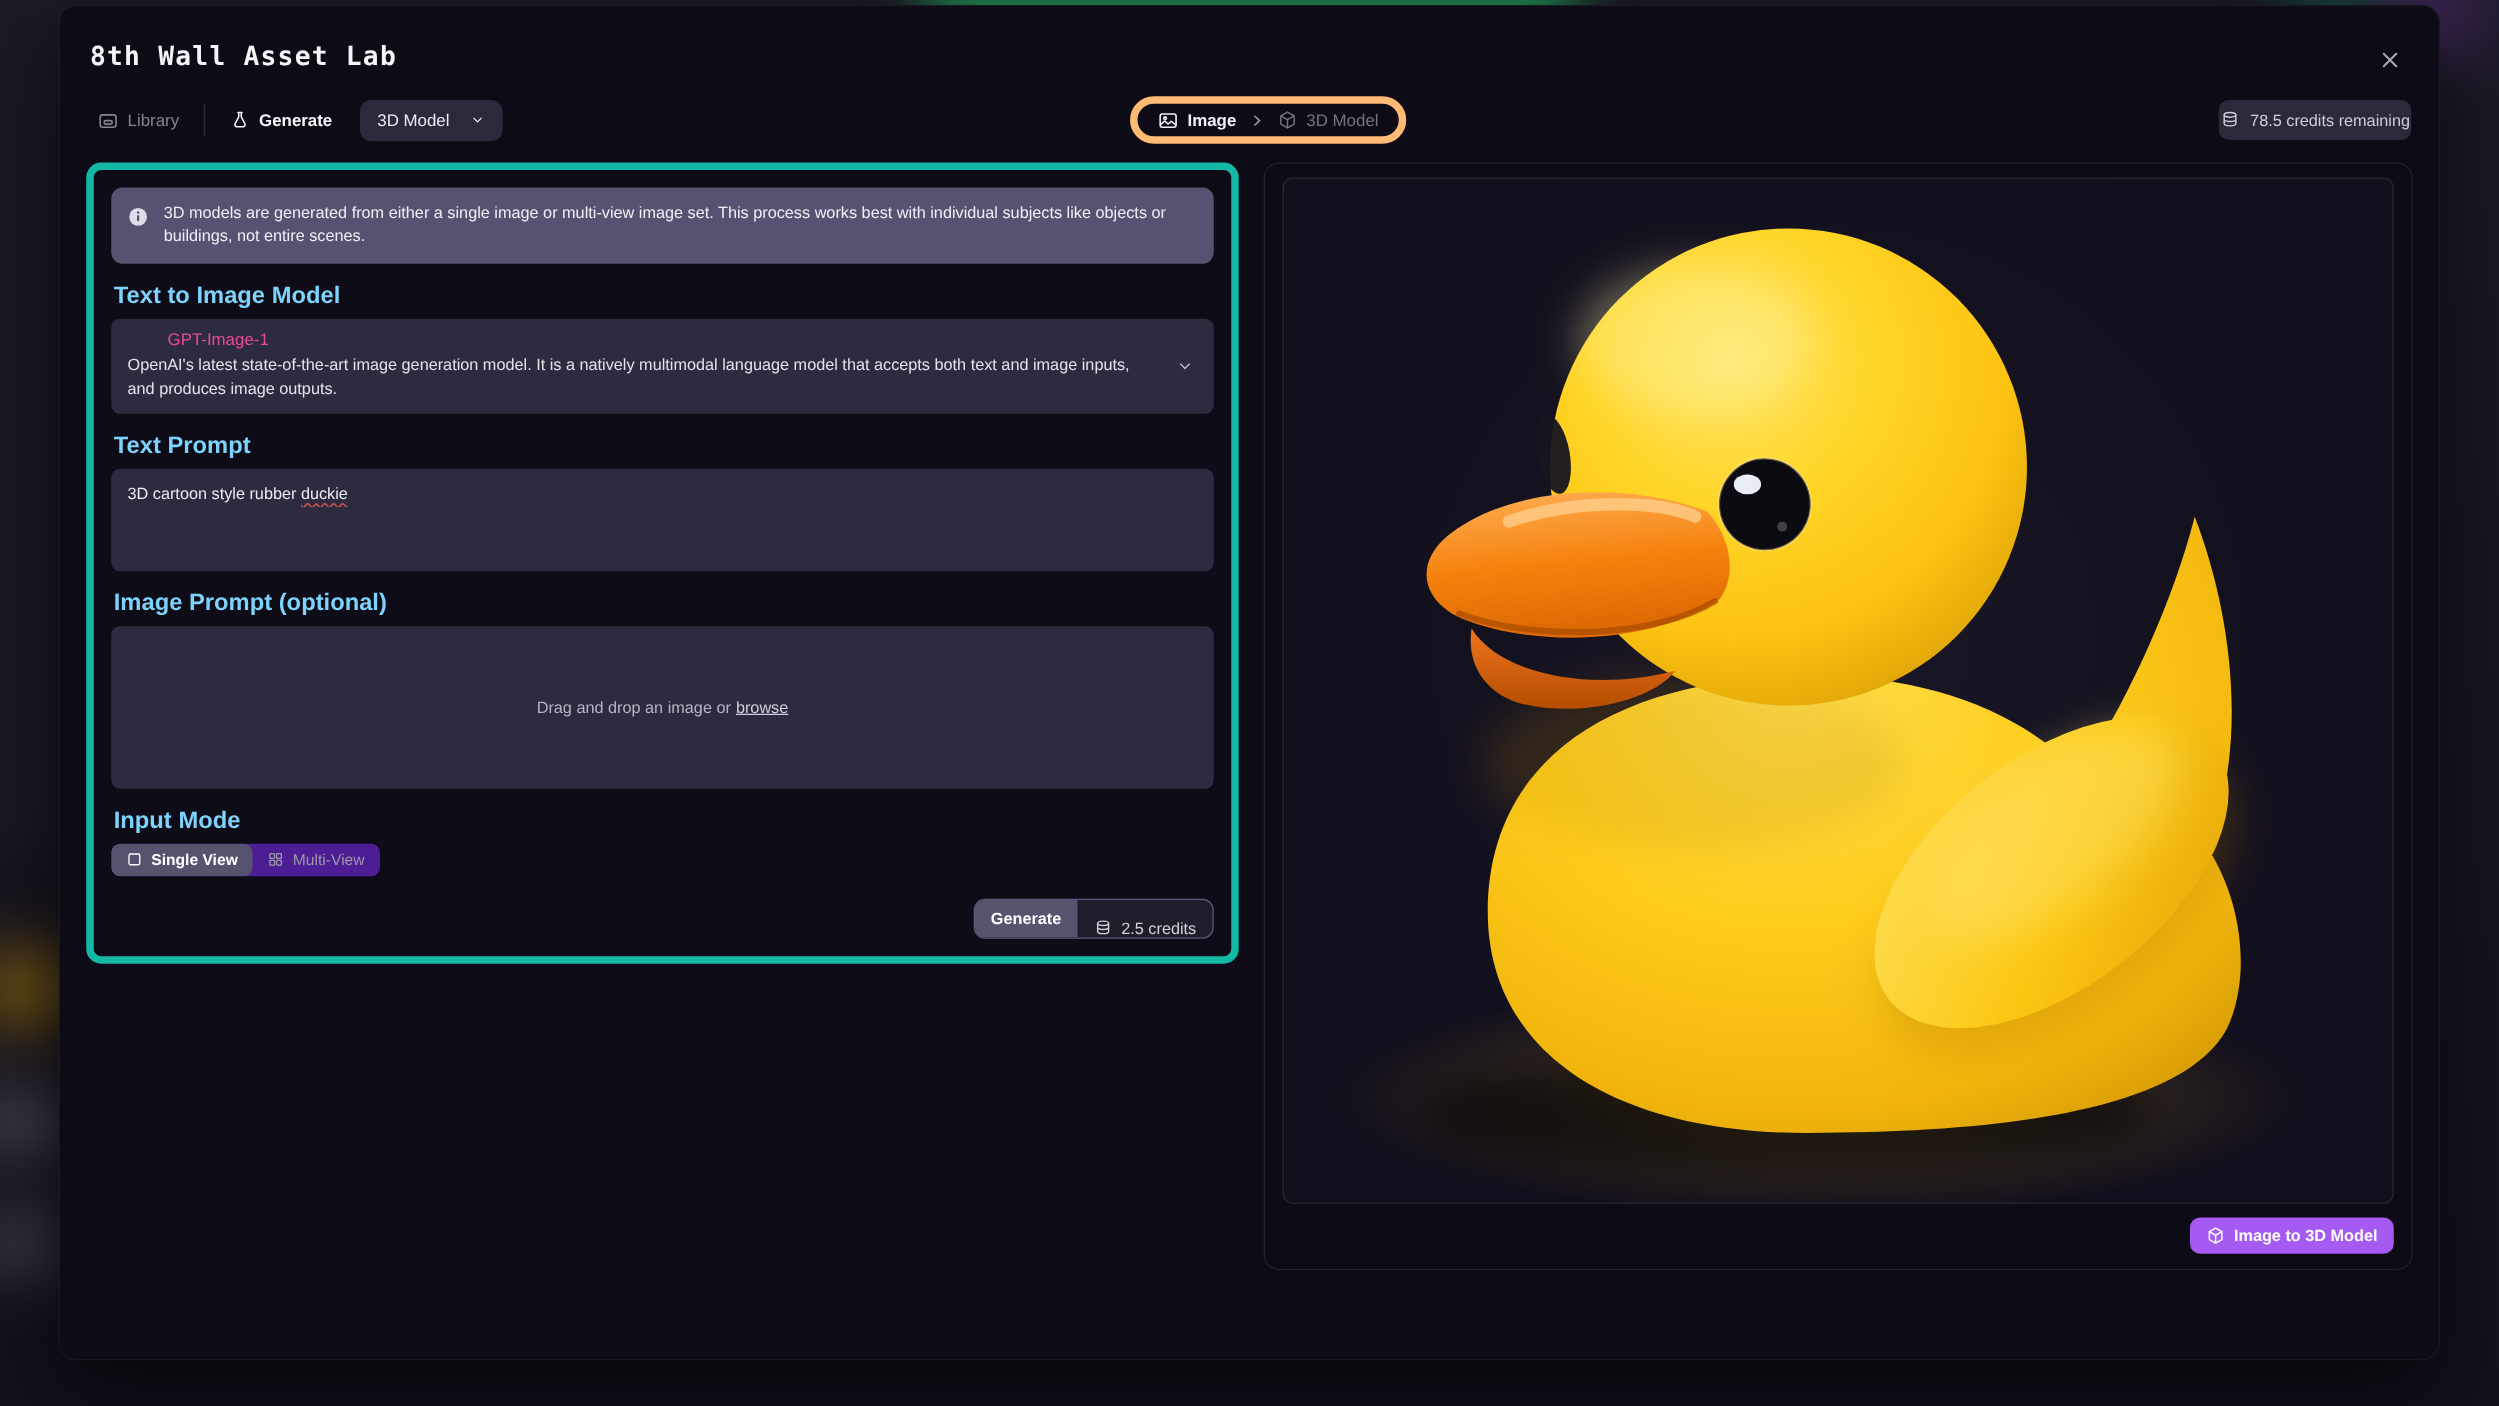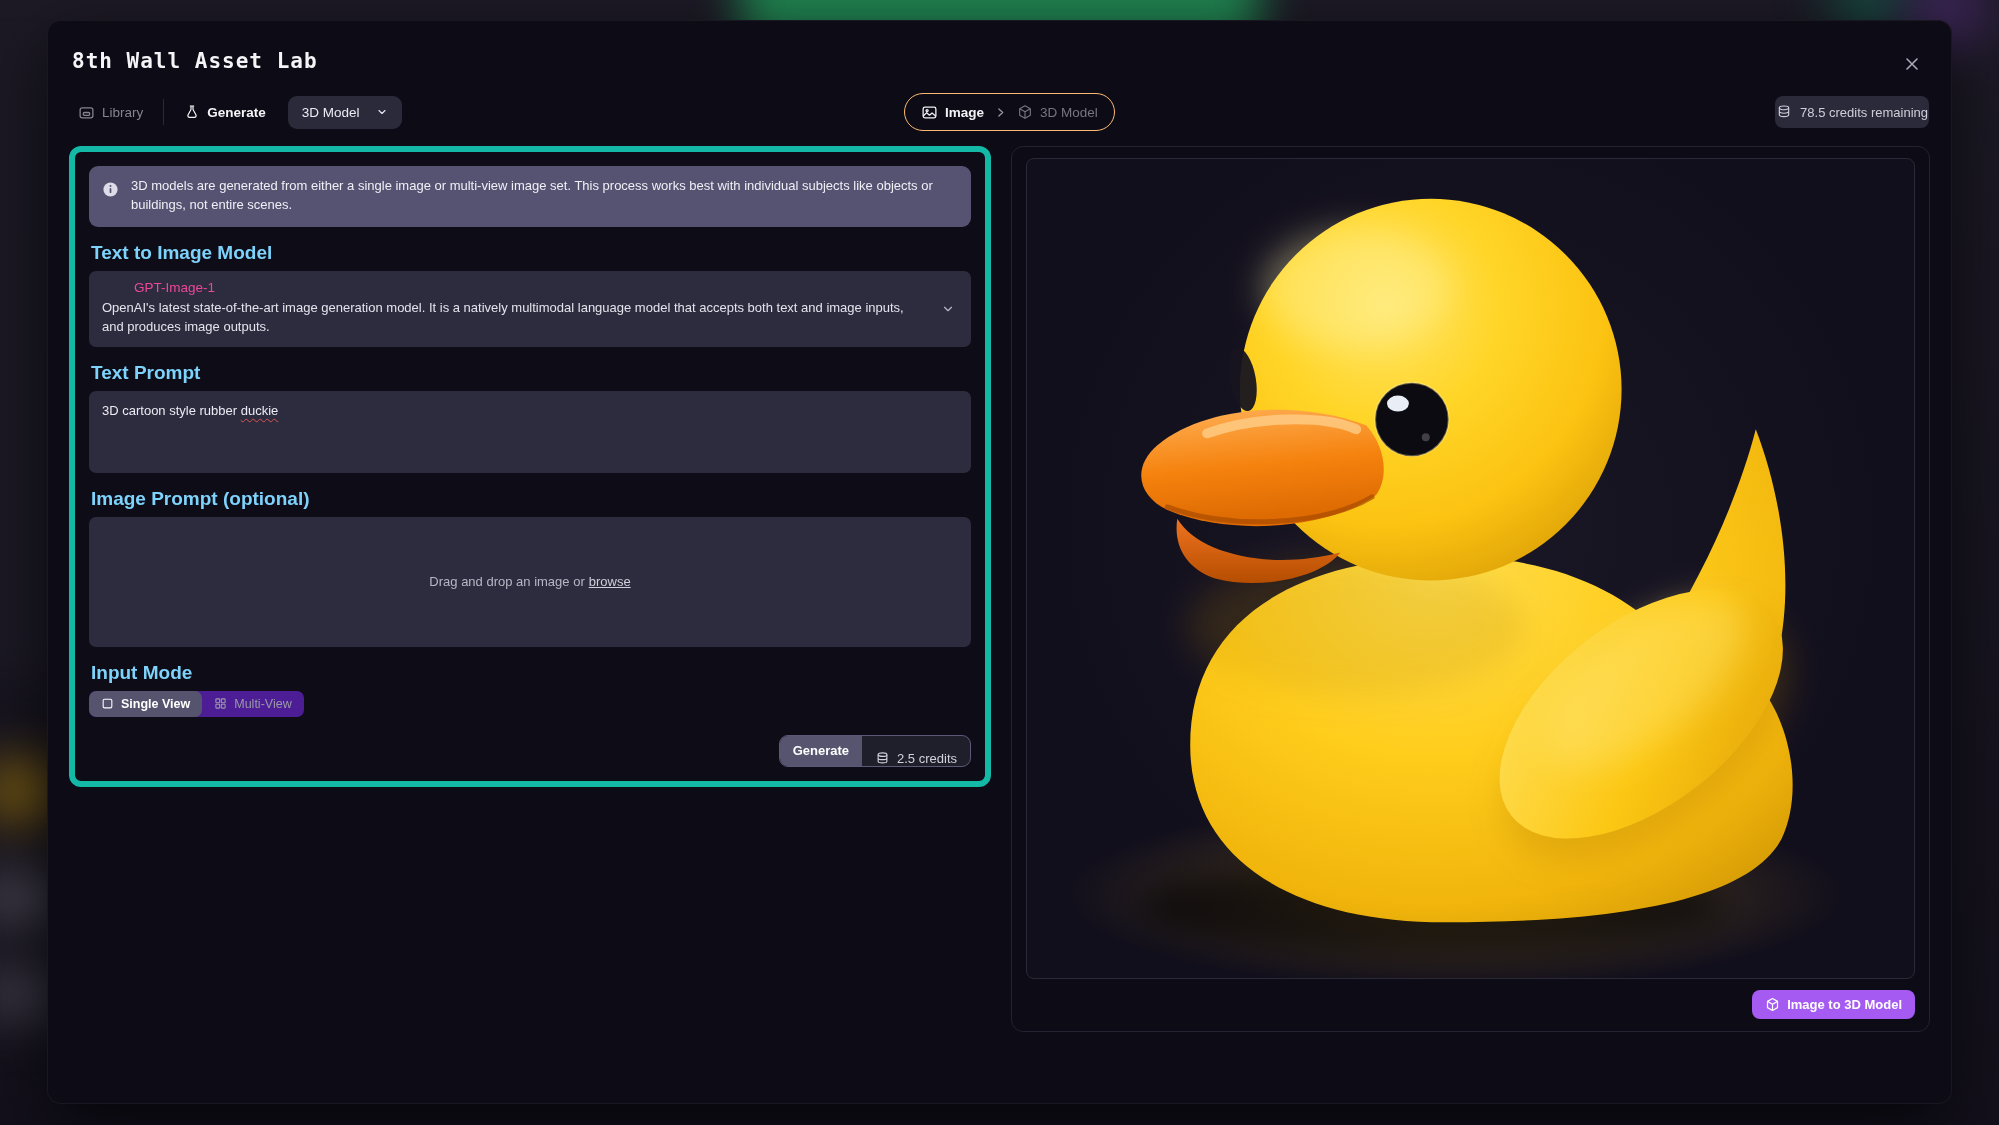--- a/index.html
+++ b/index.html
@@ -11,38 +11,38 @@
   .blob-green   { left:740px; top:-78px; width:520px; height:130px; background:#31d97e; filter:blur(22px); border-radius:24px; }
   .blob-teal    { left:1830px; top:-30px; width:80px; height:60px; background:#1f8f6f; }
   .blob-purple-tr{ left:1905px; top:-25px; width:80px; height:70px; background:#6d3f9e; }
   .blob-yellow  { left:-18px; top:758px; width:78px; height:66px; background:#d9a514; }
   .blob-gray1   { left:-24px; top:876px; width:88px; height:44px; background:#8f8c9e; }
   .blob-gray2   { left:-24px; top:972px; width:88px; height:44px; background:#7d7a8c; }
   .blob-sidebar { left:-30px; top:60px; width:90px; height:620px; background:#2a2736; filter:blur(18px); border-radius:20px; }
   .dim-overlay { position:absolute; inset:0; background:rgba(9,7,15,0.42); }
 
   
-  .modal { position:absolute; left:47px; top:20px; width:1905px; height:1084px;
+  .modal { position:absolute; left:47px; top:4px; width:1905px; height:1084px;
            background:#0d0b15; border-radius:14px; border:1px solid rgba(255,255,255,0.05);
            box-shadow:0 24px 70px rgba(0,0,0,0.65); }
   .modal-header { position:relative; padding:28px 26px 0 24px; }
   .app-title { font-family:"DejaVu Sans Mono", monospace; font-weight:bold; font-size:21px;
                letter-spacing:1px; color:#f5f5f8; }
   .close-btn { position:absolute; right:26px; top:30px; width:26px; height:26px; display:flex;
                align-items:center; justify-content:center; color:#a9a8b6; cursor:pointer; background:none; border:none; }
 
   
   .toolbar { position:relative; display:flex; align-items:center; margin-top:20px; padding:0 22px; height:38px; }
   .tab { display:flex; align-items:center; gap:7px; font-size:13.5px; color:#85848f; padding:6px 8px; cursor:pointer; }
   .tab.active { color:#f5f5f8; font-weight:bold; }
   .v-divider { width:1px; height:26px; background:#2b2a38; margin:0 12px; }
   .model-dropdown { display:flex; align-items:center; gap:16px; background:#2b2a3a; color:#eceaf2;
                     font-size:13.5px; padding:9px 14px; border-radius:9px; margin-left:14px; cursor:pointer; border:none; }
   .breadcrumb { position:absolute; left:856px; top:0; height:38px; display:flex; align-items:center; gap:10px;
-                border:1px solid #fdba74; border-radius:19px; padding:0 16px; }
+                border:6px solid #fdba74; border-radius:19px; padding:0 16px; }
   .crumb { display:flex; align-items:center; gap:7px; font-size:13.5px; }
   .crumb.active { color:#f2f1f6; font-weight:bold; }
   .crumb.inactive { color:#77757f; }
   .crumb-sep { color:#9a98a6; display:flex; }
   .credits-pill { margin-left:auto; display:flex; align-items:center; gap:8px; background:#2b2a3a;
                   color:#cfced9; font-size:13px; padding:8px 1px; border-radius:8px; }
 
   
   .content { display:flex; align-items:flex-start; margin-top:15px; padding:0 21px; }
   .left-card { width:922px; min-height:568px; border:6px solid #14b8a6; border-radius:12px;

